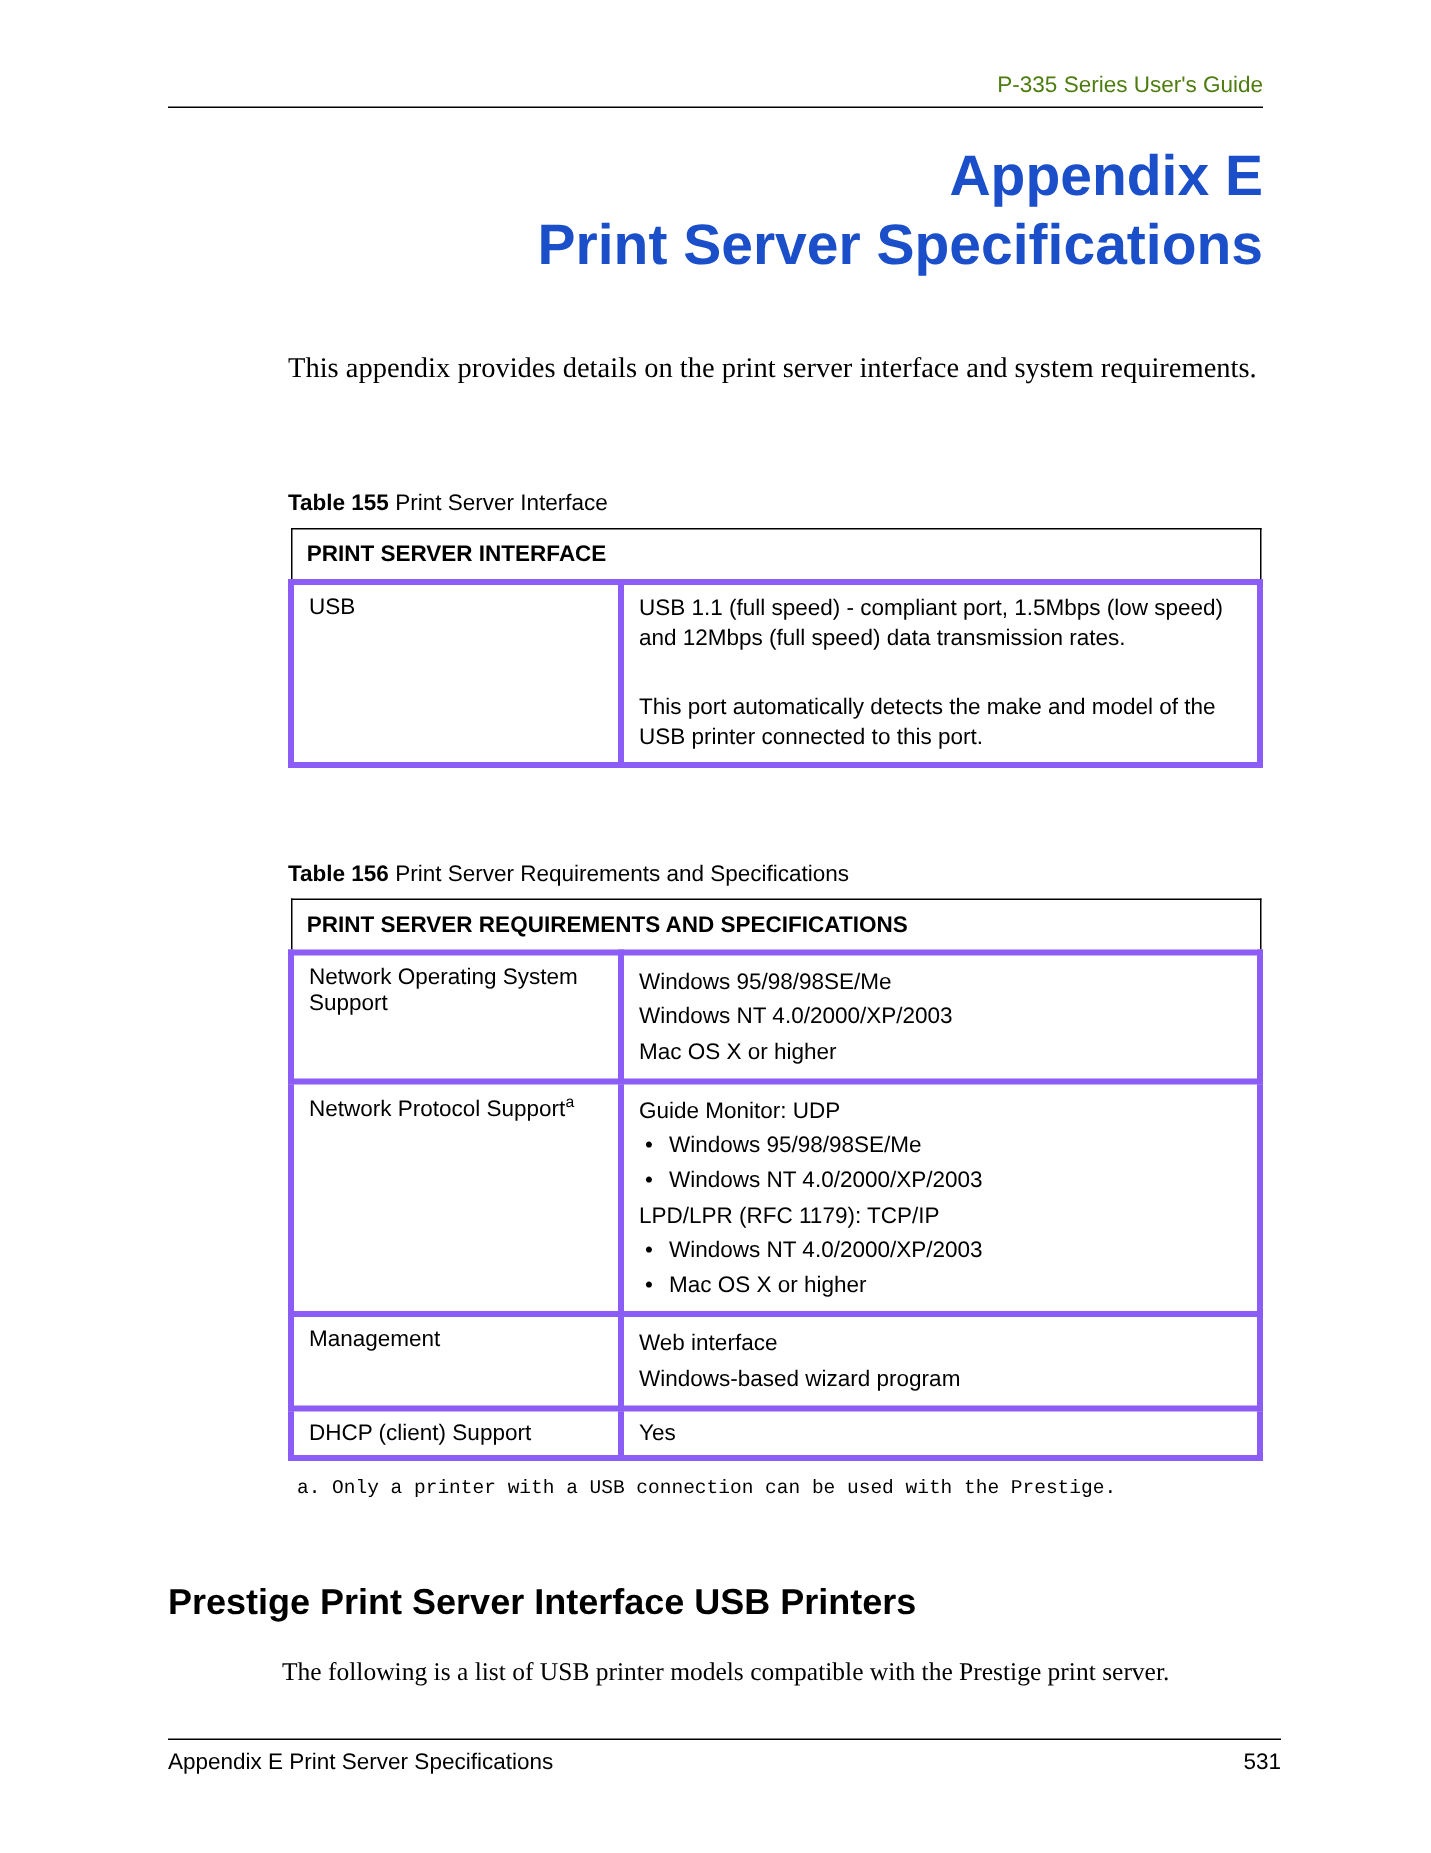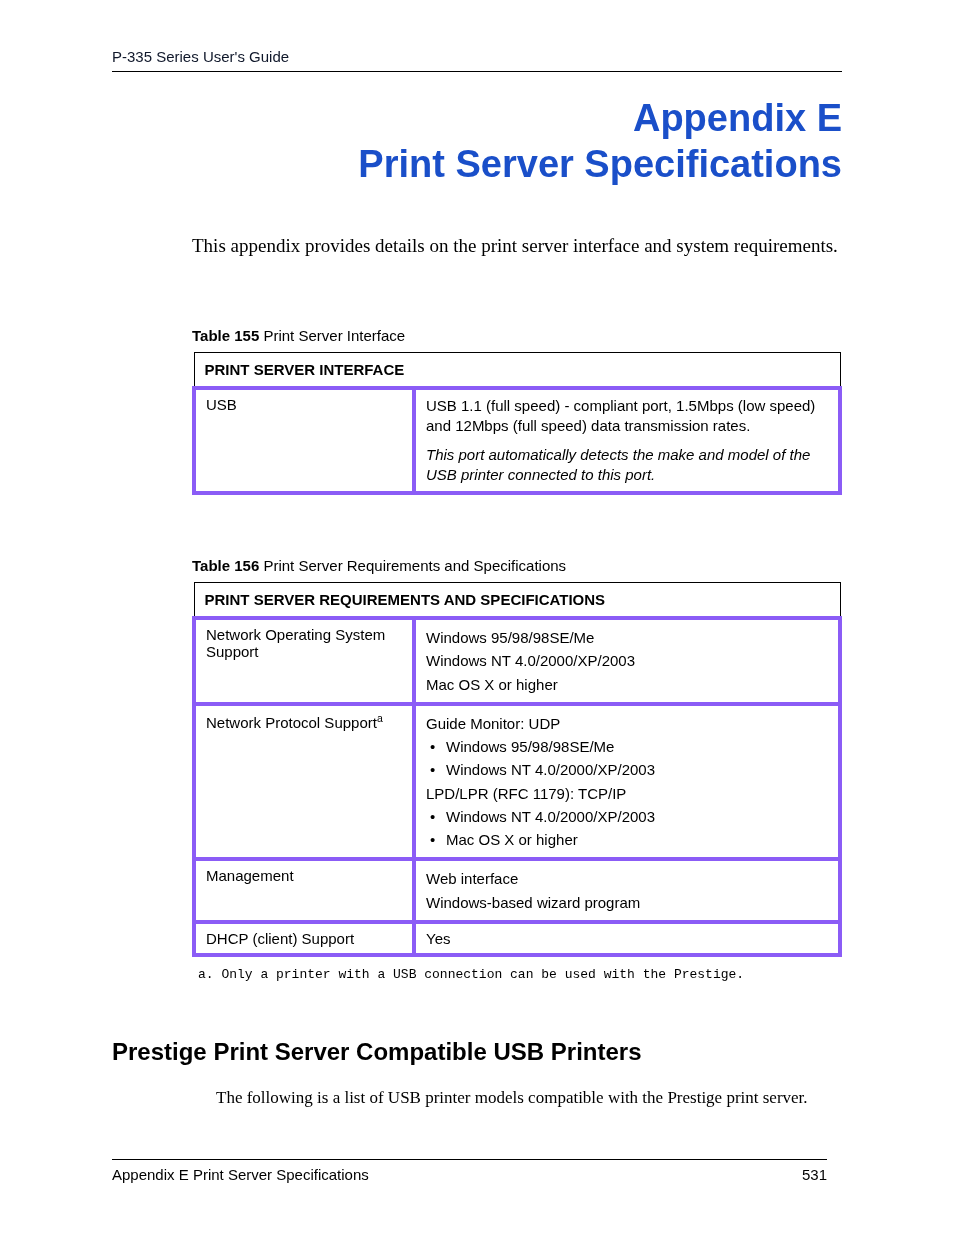--- a/index.html
+++ b/index.html
@@ -8,24 +8,24 @@
     height: 1235px;
     background: #fff;
     font-family: Arial, Helvetica, sans-serif;
     color: #000;
     position: relative;
   }
   .page {
     padding: 48px 112px 0 112px;
   }
   .header-right {
-    text-align: left;
+    text-align: right;
     font-family: Arial, Helvetica, sans-serif;
     font-size: 15px;
-    color: #0f172a;
+    color: #4d7c0f;
     margin-bottom: 6px;
   }
   .header-rule {
     border: none;
     border-top: 1.5px solid #000;
     margin-bottom: 24px;
   }
   .appendix-title {
     text-align: right;
     color: #1a4fc9;
@@ -63,22 +63,22 @@
     font-weight: bold;
     padding: 8px 10px;
     border: 1px solid #000;
   }
   table.spec td {
     vertical-align: top;
     padding: 6px 10px;
     border: 4px solid #8b5cf6;
   }
   .col-label { width: 220px; }
-  .cell-block { margin-bottom: 8px; line-height:1.35; }
-  .cell-block:last-child { margin-bottom: 0; font-style: italic; }
+  .cell-block { margin-bottom: 25px; line-height:1.35; }
+  .cell-block:last-child { margin-bottom: 0; }
   .multi-line div { line-height:1.55; }
   ul.bullets { list-style: none; padding-left: 0; }
   ul.bullets li { padding-left: 20px; position: relative; line-height:1.55; }
   ul.bullets li::before { content:"•"; position:absolute; left:4px; }
   .tablegap { height: 62px; }
   .footnote {
     font-family: Liberation Mono, monospace;
     font-size: 13px;
     margin-left: 86px;
     margin-top: 10px;
@@ -86,27 +86,27 @@
   .section-heading {
     font-family: Arial, Helvetica, sans-serif;
     font-weight: bold;
     font-size: 24px;
     margin-top: 56px;
     margin-bottom: 22px;
   }
   .section-body {
     font-family: Georgia, 'Times New Roman', serif;
     font-size: 17px;
-    margin-left: 104px;
+    margin-left: 76px;
   }
   sup { font-size:0.7em; }
   .footer {
     position: absolute;
     left: 112px;
-    right: 127px;
+    right: 100px;
     bottom: 52px;
   }
   .footer-rule {
     border:none;
     border-top:1.5px solid #000;
     margin-bottom:6px;
   }
   .footer-row {
     display:flex;
     justify-content:space-between;
@@ -190,21 +190,21 @@
     </tr>
     <tr>
       <td class="col-label">DHCP (client) Support</td>
       <td>Yes</td>
     </tr>
   </tbody>
     </table>
 
   <div class="footnote">a.  Only a printer with a USB connection can be used with the Prestige.</div>
 
-  <h2 class="section-heading">Prestige Print Server Compatible USB Printers</h2>
+  <h2 class="section-heading">Prestige Print Server Interface USB Printers</h2>
   <p class="section-body">The following is a list of USB printer models compatible with the Prestige print server.</p>
 </div>
 
 <div class="footer">
   <hr class="footer-rule">
   <div class="footer-row">
     <span>Appendix E Print Server Specifications</span>
     <span>531</span>
   </div>
 </div>

